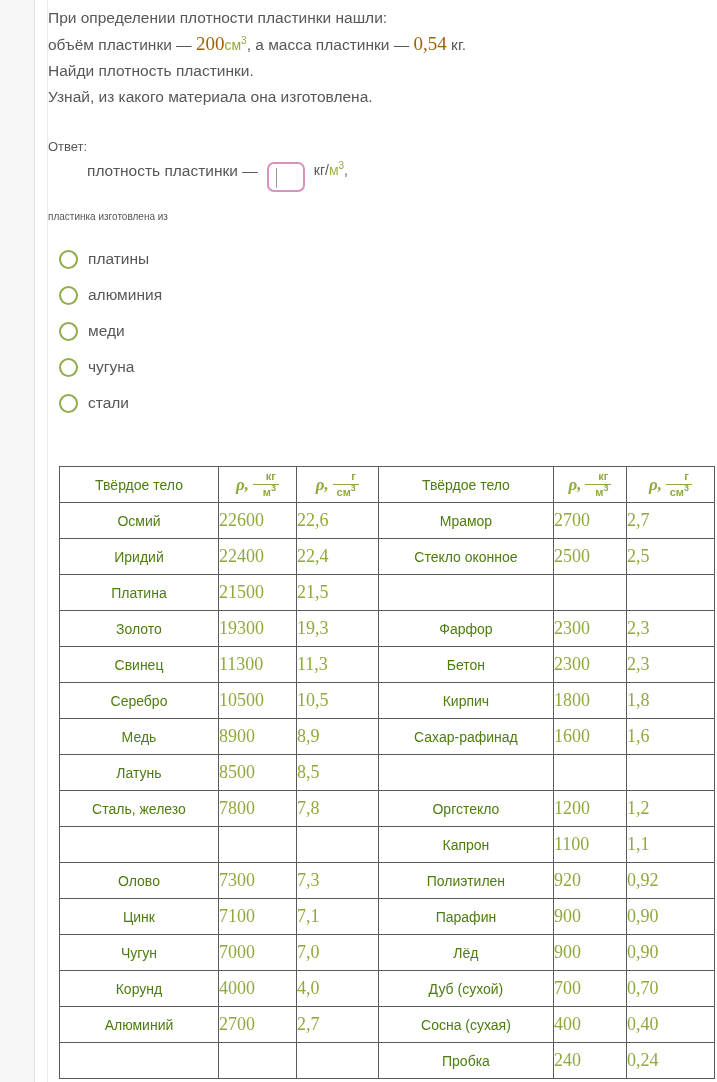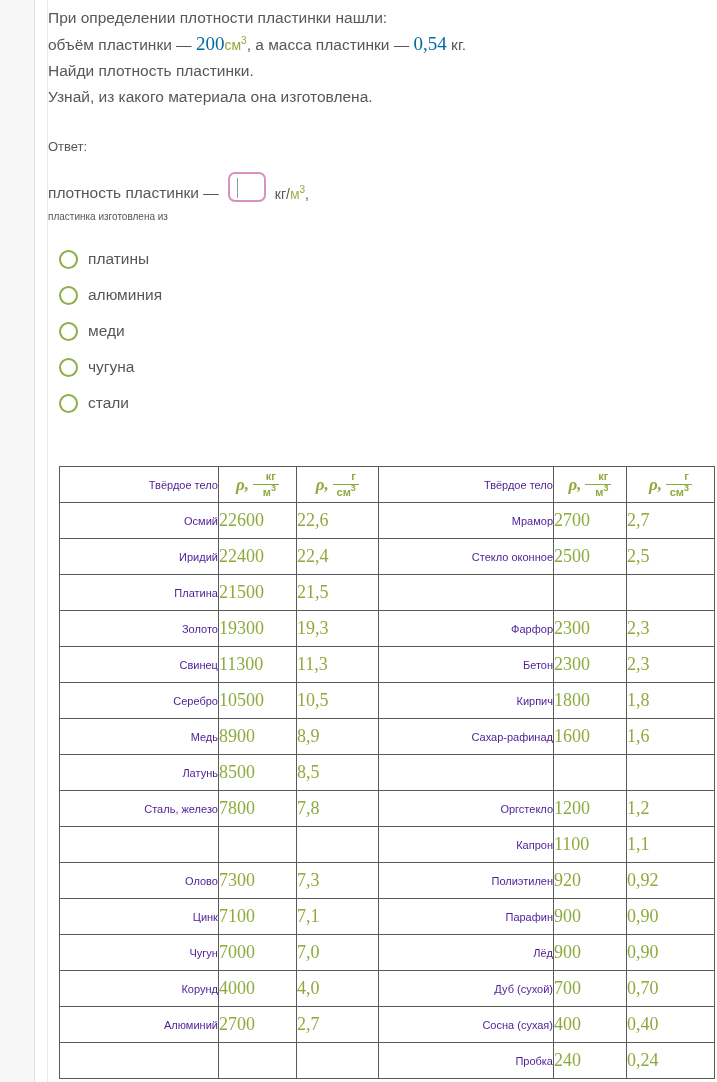--- a/index.html
+++ b/index.html
@@ -41,38 +41,39 @@
 
   .qtext {
     font-size: 15.5px;
     line-height: 26px;
     color: #555759;
     padding-top: 5px;
   }
   .qline { white-space: nowrap; }
   .num-serif {
     font-family: "Liberation Serif", serif;
-    color: #0369a1;
+    color: #a16207;
     font-size: 19px;
   }
   sup.s3 {
     font-size: 10px;
     vertical-align: super;
     line-height: 0;
   }
   sup.s3g { color: #8faa3c; }
 
   .answer-block { margin-top: 22px; }
   .ans-label { font-size: 13px; line-height: 30px; }
 
   .density-row {
     display: flex;
-    align-items: flex-end;
+    align-items: flex-start;
     height: 40px;
     font-size: 15.5px;
+    margin-left: 39px;
   }
   .input-box {
     width: 38px;
     height: 30px;
     border: 2px solid #d991bd;
     border-radius: 7px;
     margin: 0 9px 0 9px;
     background: #ffffff;
     position: relative;
     box-sizing: border-box;
@@ -117,24 +118,24 @@
   }
   table.dens td, table.dens th {
     border: 1px solid #5a5a5a;
     padding: 0;
     vertical-align: middle;
     height: 36px;
     box-sizing: border-box;
   }
   th.hcell { height: 65px; }
   .cname {
-    font-size: 11px;
-    color: #4c1d95;
+    font-size: 14px;
+    color: #4d7c0f;
     padding-left: 9px;
-    text-align: right;
+    text-align: center;
     font-weight: normal;
   }
   .cval {
     font-family: "Liberation Serif", serif;
     font-size: 18px;
     color: #8faa3c;
     padding-left: 9px;
     text-align: left;
   }
   .empty { }

